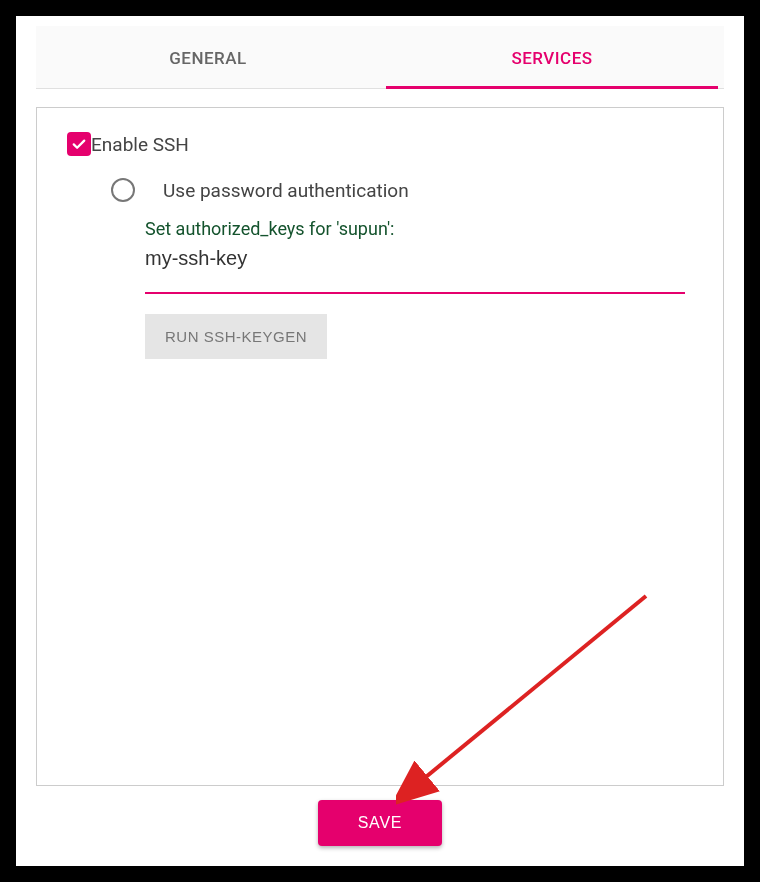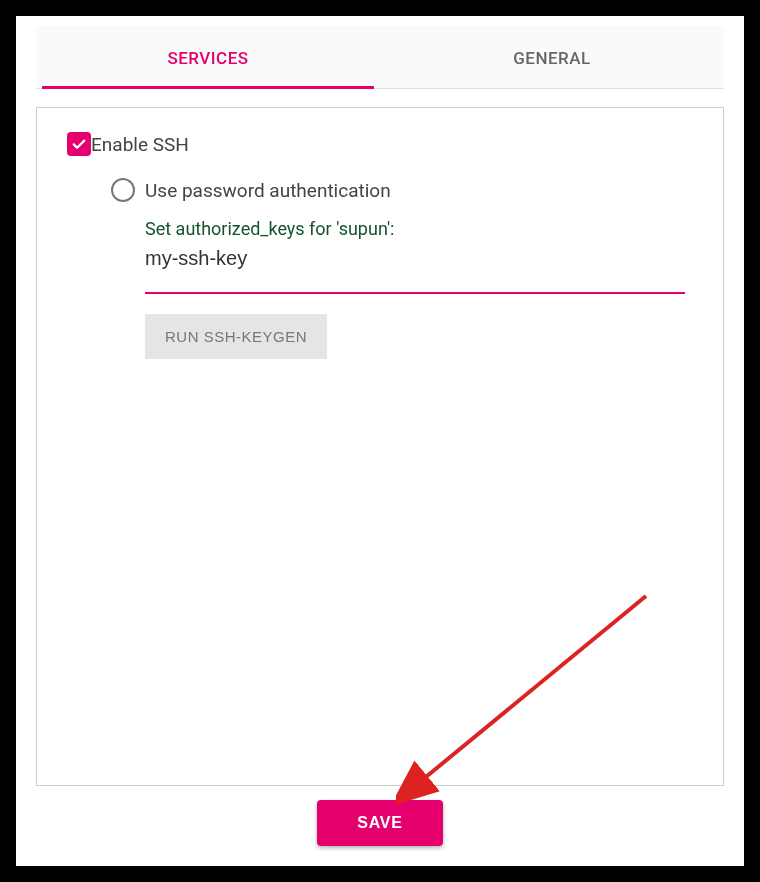--- a/index.html
+++ b/index.html
@@ -74,21 +74,21 @@
     .check-label {
       font-size: 19px;
       color: #444;
     }
     .radio-group {
       margin-left: 44px;
     }
     .radio-row {
       display: flex;
       align-items: center;
-      gap: 10px;
+      gap: 28px;
       margin-bottom: 20px;
     }
     .radio {
       width: 24px;
       height: 24px;
       border: 2px solid #777;
       border-radius: 50%;
       cursor: pointer;
       position: relative;
       flex-shrink: 0;
@@ -142,42 +142,42 @@
     .save-wrap {
       text-align: center;
       margin-top: 14px;
     }
     .save-btn {
       background: #e5006d;
       color: #fff;
       border: none;
       padding: 14px 40px;
       font-size: 16px;
-      font-weight: 700;
+      font-weight: 400;
       letter-spacing: 0.8px;
       border-radius: 4px;
       cursor: pointer;
       box-shadow: 0 2px 4px rgba(0,0,0,0.3);
     }
     .annotation-arrow {
       position: absolute;
       pointer-events: none;
     }
   </style>
 </head>
 <body>
 
 <div class="page">
 
   <div class="tabs">
+    <div class="tab">
+      <span>GENERAL</span>
+    </div>
     <div class="tab active">
       <span>SERVICES</span>
-    </div>
-    <div class="tab">
-      <span>GENERAL</span>
     </div>
   </div>
 
   <div class="panel">
 
     <div class="row-check">
       <div class="checkbox">
         <svg viewBox="0 0 24 24">
           <path d="M5 12.5l4.5 4.5L19 7.5" stroke="#fff" stroke-width="3" fill="none" stroke-linecap="round" stroke-linejoin="round"></path>
         </svg>

